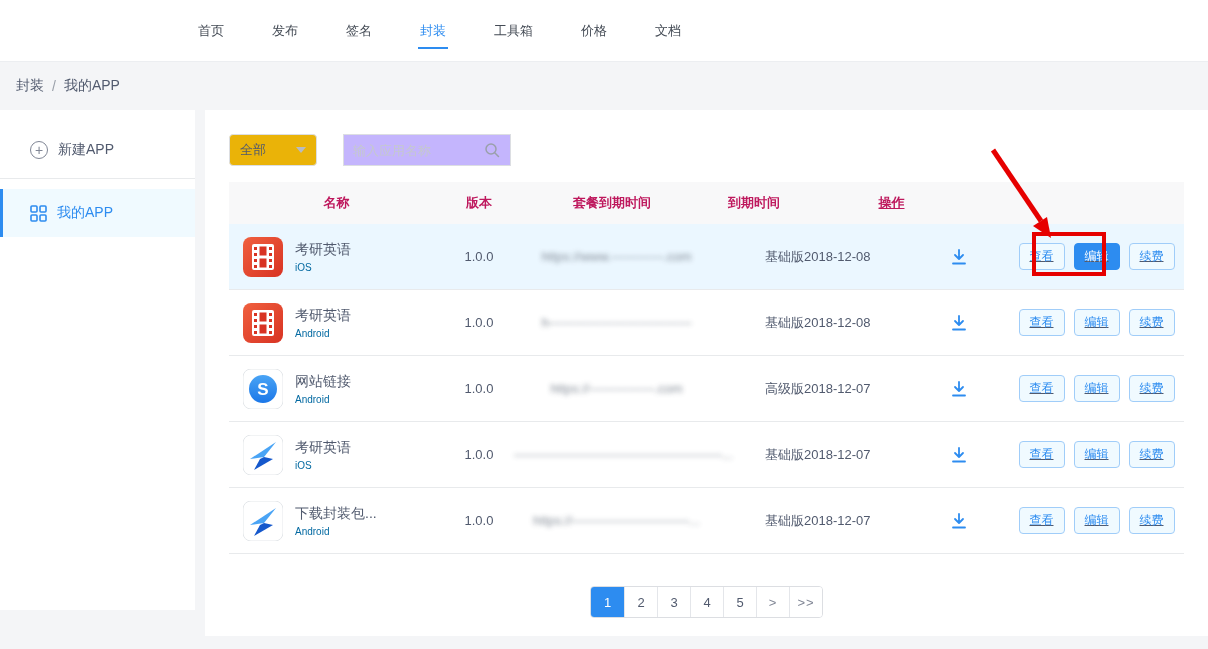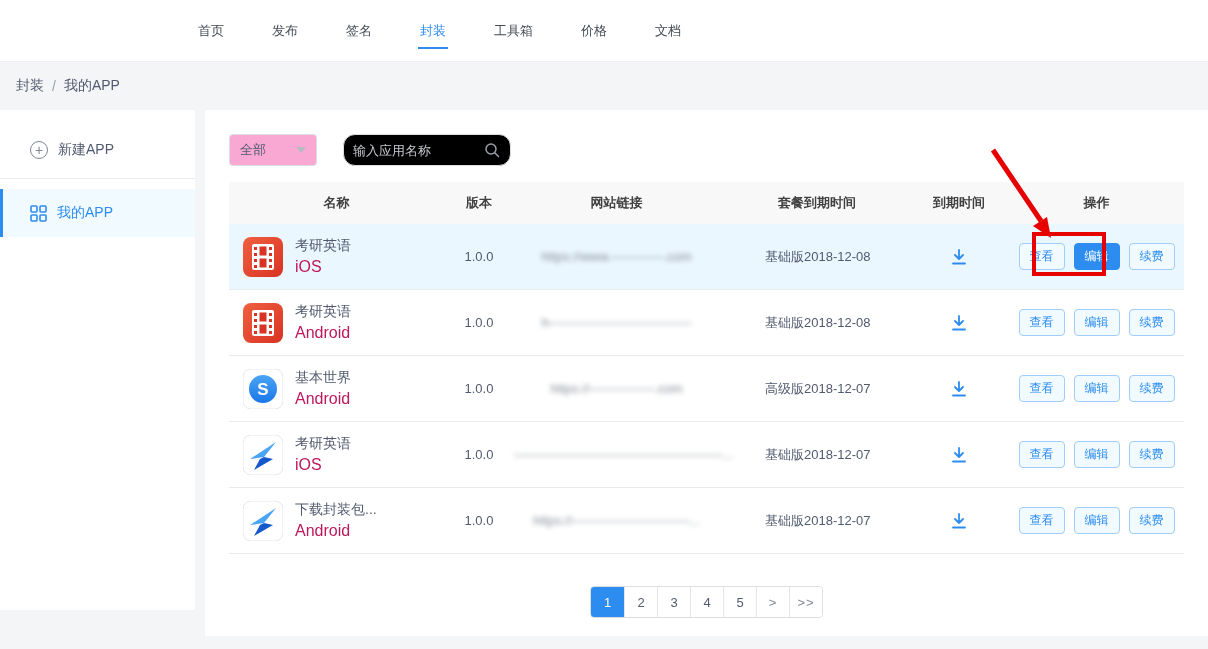--- a/index.html
+++ b/index.html
@@ -59,60 +59,60 @@
   .main {
     position:absolute; left:205px; top:110px; width:1003px; height:526px;
     background:#fff; padding:24px;
   }
 
   
   .toolbar { display:flex; align-items:center; gap:26px; }
   .dropdown {
     width:88px; height:32px; border:1px solid #dcdee2; border-radius:4px;
     display:flex; align-items:center; justify-content:space-between;
-    padding:0 10px; font-size:13px; color:#515a6e; cursor:pointer; background:#f9a8d4;
+    padding:0 10px; font-size:13px; color:#515a6e; cursor:pointer; background:#eab308;
   }
   .caret-down {
     width:0; height:0; border-left:5px solid transparent; border-right:5px solid transparent;
     border-top:6px solid #b7bbc2;
   }
   .search-box {
-    width:168px; height:32px; border:1px solid #dcdee2; border-radius:12px;
-    display:flex; align-items:center; padding:0 9px; background:#000000;
+    width:168px; height:32px; border:1px solid #dcdee2; border-radius:0;
+    display:flex; align-items:center; padding:0 9px; background:#c4b5fd;
   }
   .search-box input {
     border:0; outline:0; flex:1; min-width:0; font-size:13px; color:#515a6e;
     font-family:inherit; background:transparent;
   }
   .search-box input::placeholder { color:#c5c8ce; }
 
   
   .tbl { margin-top:16px; width:955px; }
   .thead {
     display:flex; align-items:center; height:42px; background:#f8f8f9;
-    font-size:13px; font-weight:bold; color:#404040;
+    font-size:13px; font-weight:bold; color:#be185d;
   }
   .trow {
     display:flex; align-items:center; height:66px;
     border-bottom:1px solid #e8eaec; font-size:13px;
   }
   .trow.hl { background:#ebf7ff; }
   .c-name   { width:215px; display:flex; align-items:center; gap:12px; padding-left:14px; }
   .c-ver    { width:70px;  text-align:center; }
   .c-url    { width:205px; text-align:center; }
   .c-plan   { width:85px;  text-align:right; }
   .c-exp    { width:105px; text-align:left; }
   .c-dl     { width:100px; text-align:center; }
-  .c-act    { width:175px; }
+  .c-act    { width:175px;text-decoration:underline; }
   .thead .c-name { justify-content:center; padding-left:0; }
 
   .app-icon { width:40px; height:40px; flex:0 0 40px; }
   .name-lines { display:flex; flex-direction:column; }
   .app-name { font-size:14px; color:#515a6e; }
-  .app-sub  { font-size:16px; color:#be185d; margin-top:3px; }
+  .app-sub  { font-size:10px; color:#0369a1; margin-top:3px; }
 
   .url-blur { color:#7a828e; filter:blur(2.5px); opacity:.9; user-select:none; }
 
   .dl-btn { display:inline-flex; cursor:pointer; vertical-align:middle; }
 
   .actions { display:flex; gap:9px; justify-content:center; }
   .btn {
     min-width:46px; padding:5px 8px; text-align:center; font-size:12px;
     border:1px solid #a0cdf9; background:#f0faff; color:#2d8cf0;
     border-radius:4px; cursor:pointer; line-height:1.2;
@@ -186,21 +186,20 @@
           <line x1="12" y1="12" x2="15.5" y2="15.5" stroke="#9aa0aa" stroke-width="1.5" stroke-linecap="round"></line>
         </svg>
       </span>
     </div>
   </div>
 
   <div class="tbl">
     <div class="thead">
       <div class="c-name">名称</div>
       <div class="c-ver">版本</div>
-      <div class="c-url">网站链接</div>
       <div class="c-plan">套餐</div>
       <div class="c-exp">到期时间</div>
       <div class="c-dl">到期时间</div>
       <div class="c-act" style="text-align:center;">操作</div>
     </div>
 
     <div class="trow hl">
       <div class="c-name">
         <span class="app-icon">
           <svg width="40" height="40" viewBox="0 0 40 40">
@@ -303,21 +302,21 @@
               <stop offset="0" stop-color="#4aa4f5"></stop>
                   <stop offset="1" stop-color="#1b77e8"></stop>
                 </linearGradient>
               </defs>
             <rect width="40" height="40" rx="8" fill="#fff" stroke="#e4e7ea"></rect>
             <circle cx="20" cy="20" r="14" fill="url(#blu1)"></circle>
             <text x="20" y="26" text-anchor="middle" font-size="17" font-weight="bold" fill="#fff" font-family="Liberation Sans, sans-serif">S</text>
           </svg>
         </span>
         <span class="name-lines">
-          <span class="app-name">基本世界</span>
+          <span class="app-name">网站链接</span>
           <span class="app-sub">Android</span>
         </span>
       </div>
       <div class="c-ver">1.0.0</div>
       <div class="c-url"><span class="url-blur">https://—————.com</span></div>
       <div class="c-plan">高级版</div>
       <div class="c-exp">2018-12-07</div>
       <div class="c-dl">
         <span class="dl-btn">
           <svg width="20" height="20" viewBox="0 0 20 20">

